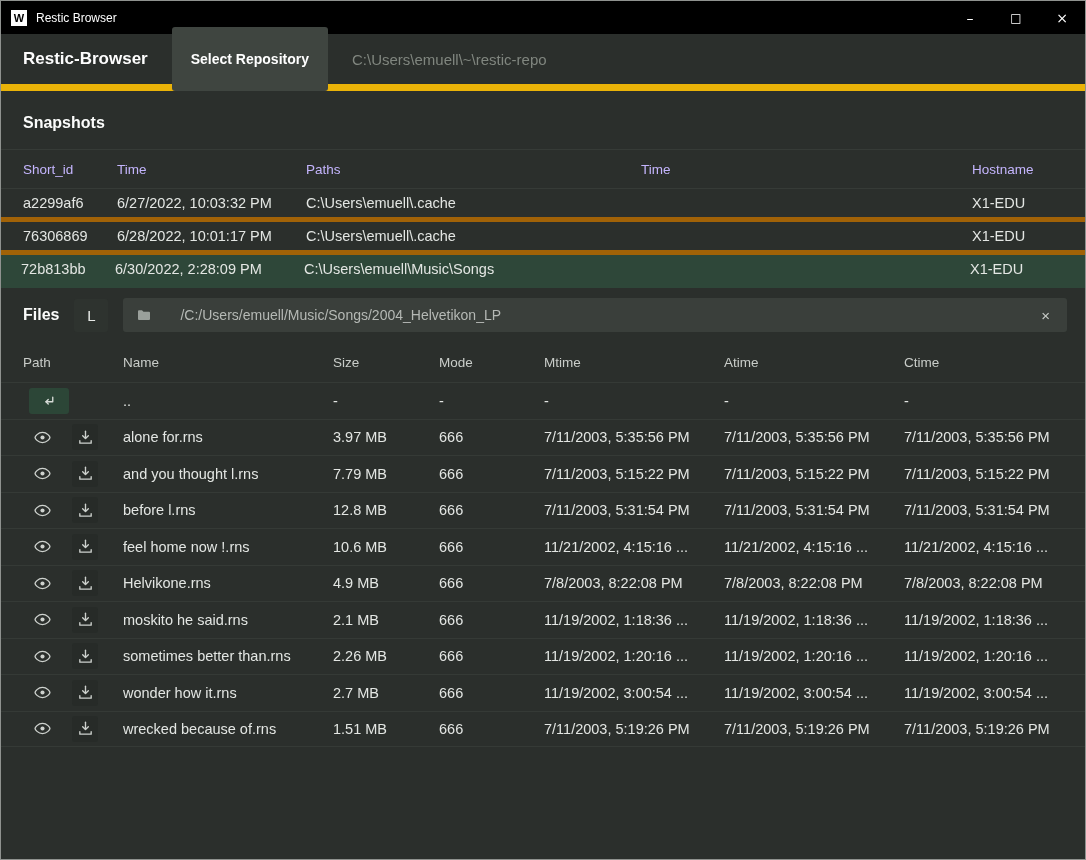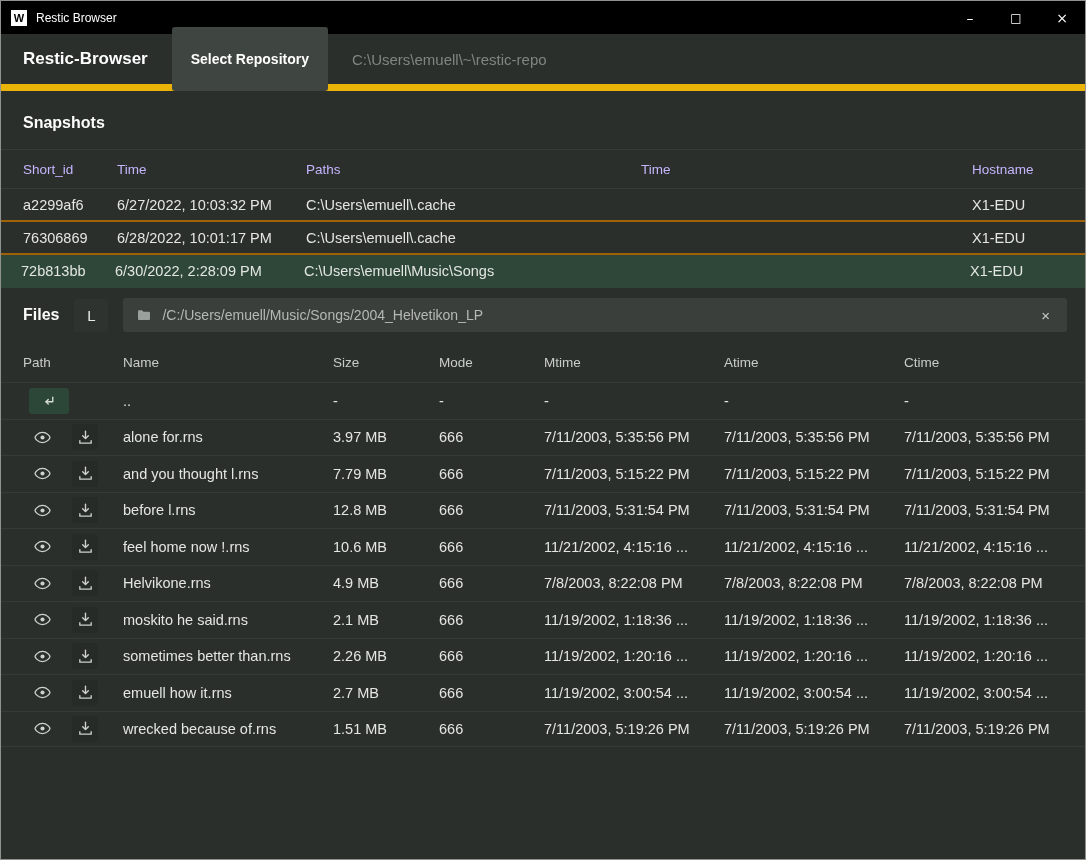--- a/index.html
+++ b/index.html
@@ -62,40 +62,40 @@
     grid-template-columns: 94px 189px 335px 331px 1fr;
     align-items: center;
     padding: 0 22px;
   }
   .snap-head {
     height: 40px;
     border-top: 1px solid #363b37;
     border-bottom: 1px solid #363b37;
     color: #c4b5fd; font-size: 13.5px;
   }
-  .snap-row { height: 33px; font-size: 14.5px; border-bottom: 2px solid #a16207; }
+  .snap-row { height: 33px; font-size: 14.5px; border-bottom: 5px solid #a16207; }
   .snap-row.selected { background: #2e4739; border-bottom-color: #2e4739; padding-left: 20px; }
   .cell {
     overflow: hidden; white-space: nowrap; text-overflow: ellipsis;
     padding-right: 12px;
   }
 
   
   .files-bar {
     display: flex; align-items: center; gap: 15px;
     padding: 10px 18px 10px 22px; height: 54px;
   }
   .l-btn {
     width: 34px; height: 33px; background: #2e332f;
     border: none; border-radius: 3px; color: #e8ebe8;
     font-family: inherit; font-size: 15px; cursor: pointer;
   }
   .path-bar {
     flex: 1; height: 34px; background: #3a3f3b; border-radius: 3px;
-    display: flex; align-items: center; gap: 10px; padding: 0 13px;
+    display: flex; align-items: center; gap: 28px; padding: 0 13px;
     cursor: text;
   }
   .path-text { flex: 1; color: #b5b9b5; font-size: 14px; overflow: hidden; white-space: nowrap; }
   .clear-btn {
     background: none; border: none; color: #c8ccc8; font-size: 15px;
     cursor: pointer; padding: 2px 4px; font-family: inherit;
   }
 
   
   .file-grid {
@@ -426,21 +426,21 @@
       <button class="icon-btn dl">
           <span style="display:flex">
             <svg width="17" height="17" viewBox="0 0 24 24" fill="none" stroke="#ced2ce" stroke-width="1.9" stroke-linecap="round" stroke-linejoin="round">
               <path d="M12 3v10"></path>
               <path d="M8 9.5l4 4 4-4"></path>
               <path d="M4 16.5V20h16v-3.5"></path>
             </svg>
           </span>
         </button>
     </div>
-    <div class="cell">emuell how it.rns</div>
+    <div class="cell">wonder how it.rns</div>
     <div class="cell">2.7 MB</div>
     <div class="cell">666</div>
     <div class="cell">11/19/2002, 3:00:54 ...</div>
     <div class="cell">11/19/2002, 3:00:54 ...</div>
     <div class="cell">11/19/2002, 3:00:54 ...</div>
   </div>
 
   <div class="file-grid file-row last">
     <div class="actions">
       <button class="icon-btn">

